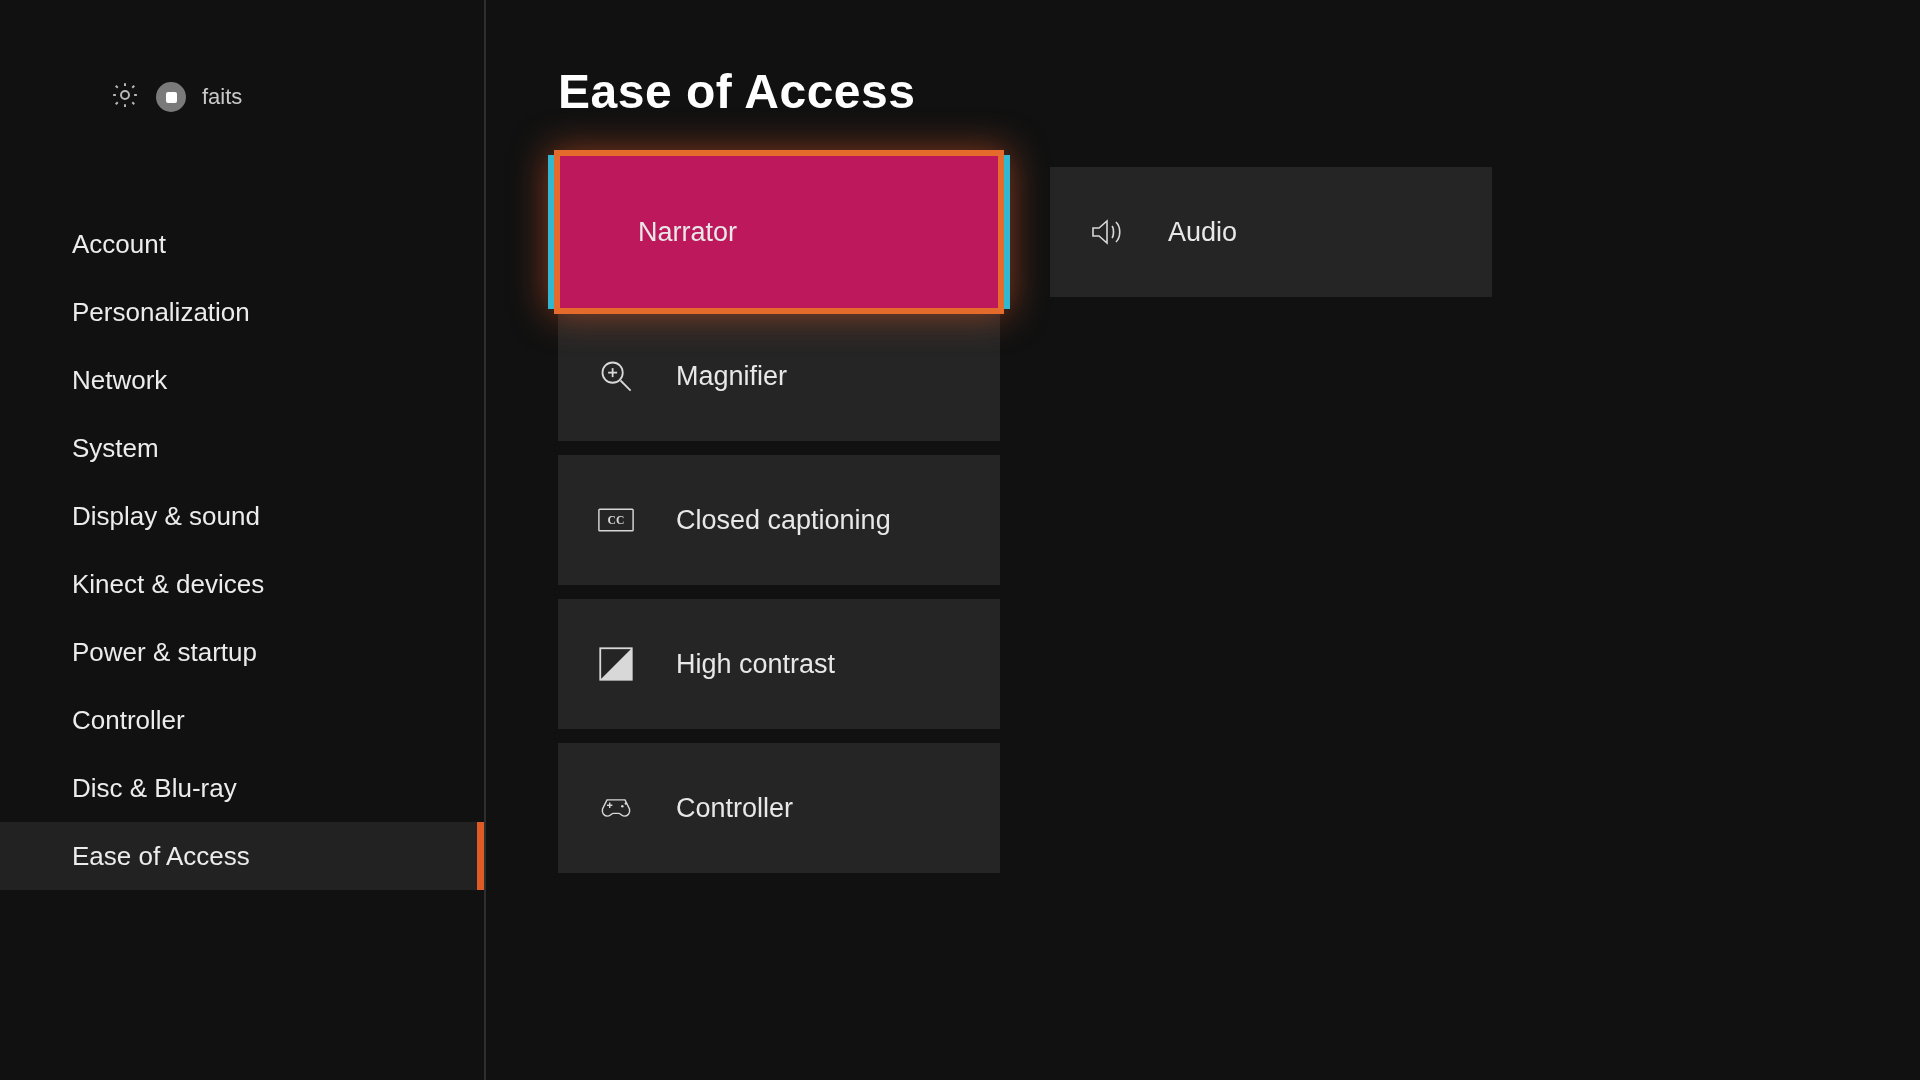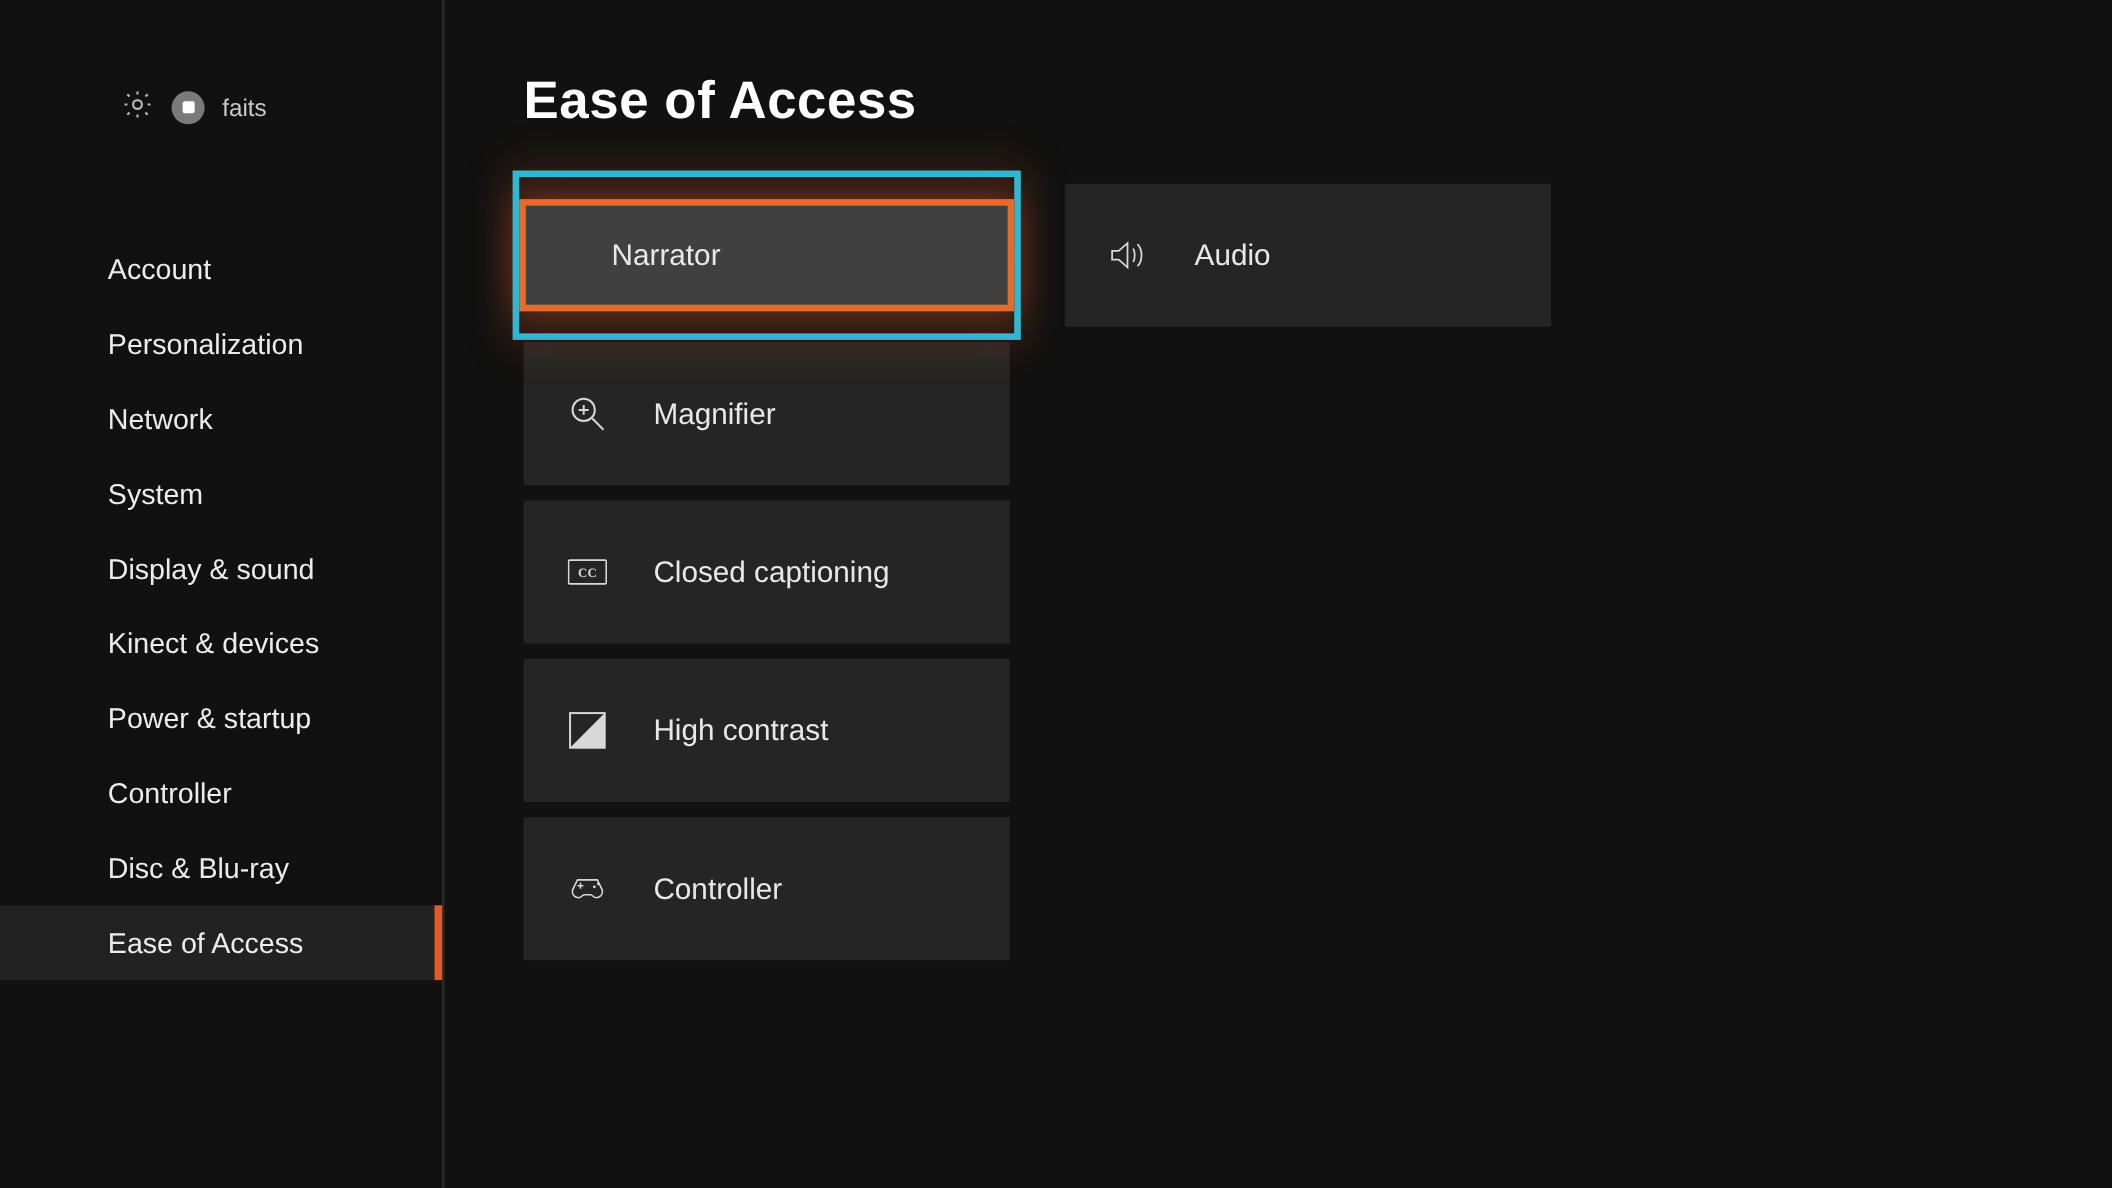--- a/index.html
+++ b/index.html
@@ -11,21 +11,21 @@
     font-family: "Segoe UI", Arial, sans-serif;
     overflow: hidden;
   }
   .app {
     display: flex;
     width: 100%;
     height: 100%;
   }
   
   .sidebar {
-    width: 404px;
+    width: 486px;
     flex-shrink: 0;
     border-right: 2px solid #2e2e2e;
     padding-top: 80px;
   }
   .sidebar-header {
     display: flex;
     align-items: center;
     gap: 16px;
     padding-left: 110px;
     margin-bottom: 96px;
@@ -43,21 +43,21 @@
     color: #c9c9c9;
     font-weight: 400;
   }
   .nav {
     list-style: none;
   }
   .nav-item {
     height: 68px;
     display: flex;
     align-items: center;
-    padding-left: 98px;
+    padding-left: 72px;
     font-size: 26px;
     font-weight: 400;
     color: #ececec;
     cursor: pointer;
     position: relative;
   }
   .nav-item.active {
     background: #222222;
   }
   .nav-item.active::after {
@@ -124,23 +124,23 @@
     filter: drop-shadow(0 0 18px rgba(232,90,38,0.55));
   }
   .focus-outer {
     width: 462px;
     height: 154px;
     border: 6px solid #31b7cf;
     display: flex; align-items: center; justify-content: center;
   }
   .focus-inner {
     width: 450px;
-    height: 102px;
+    height: 164px;
     border: 6px solid #e46b2c;
-    background: #404040;
+    background: #be185d;
     display: flex;
     align-items: center;
     padding-left: 40px;
     gap: 38px;
   }
 </style>
 </head>
 <body>
 
 <div class="app">

